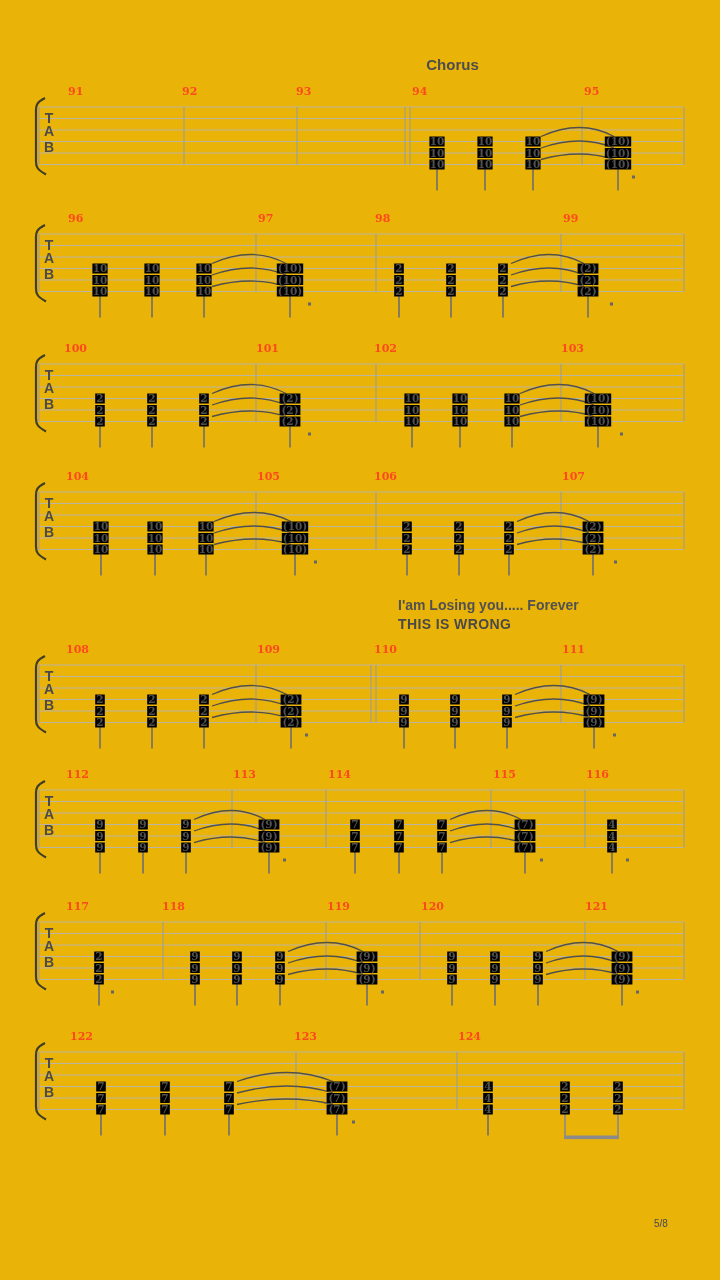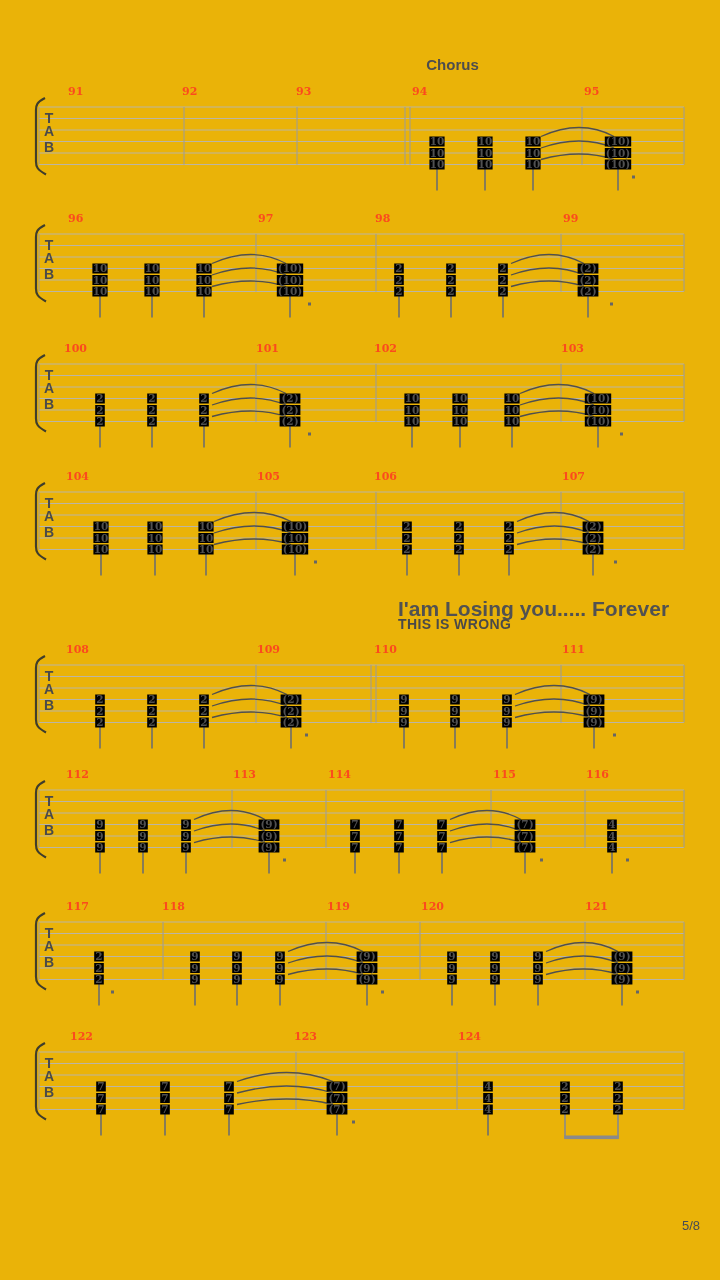--- a/index.html
+++ b/index.html
@@ -1,24 +1,24 @@
 <!DOCTYPE html>
 <html><head>
 <meta charset="utf-8">
 <style>
   html,body{margin:0;padding:0;background:#000;}
   #canvas{position:relative;width:720px;height:1280px;background:#eab308;overflow:hidden;
           font-family:"Liberation Sans",sans-serif;}
   .txt{position:absolute;white-space:nowrap;}
   #chorus-title{left:390px;top:56px;width:125px;text-align:center;
                 font-size:15px;font-weight:bold;color:#4d4d4d;}
-  #section-title{left:398px;top:597px;font-size:21px;font-weight:bold;color:#515151;}
+  #section-title{left:398px;top:597px;font-size:14px;font-weight:bold;color:#515151;}
   #section-subtitle{left:398px;top:616px;font-size:14px;font-weight:bold;
                     letter-spacing:.4px;color:#494949;}
-  #page-indicator{left:654px;top:1218px;font-size:13px;color:#454b57;margin-left:28px;}
+  #page-indicator{left:654px;top:1218px;font-size:10px;color:#454b57;}
   svg{position:absolute;left:0;top:0;}
 </style>
 </head>
 <body>
 
 <div id="canvas">
   <div class="txt" id="chorus-title">Chorus</div>
   <div class="txt" id="section-title">I'am Losing you..... Forever</div>
   <div class="txt" id="section-subtitle">THIS IS WRONG</div>
   <svg id="score-svg" width="720" height="1280" viewBox="0 0 720 1280">

